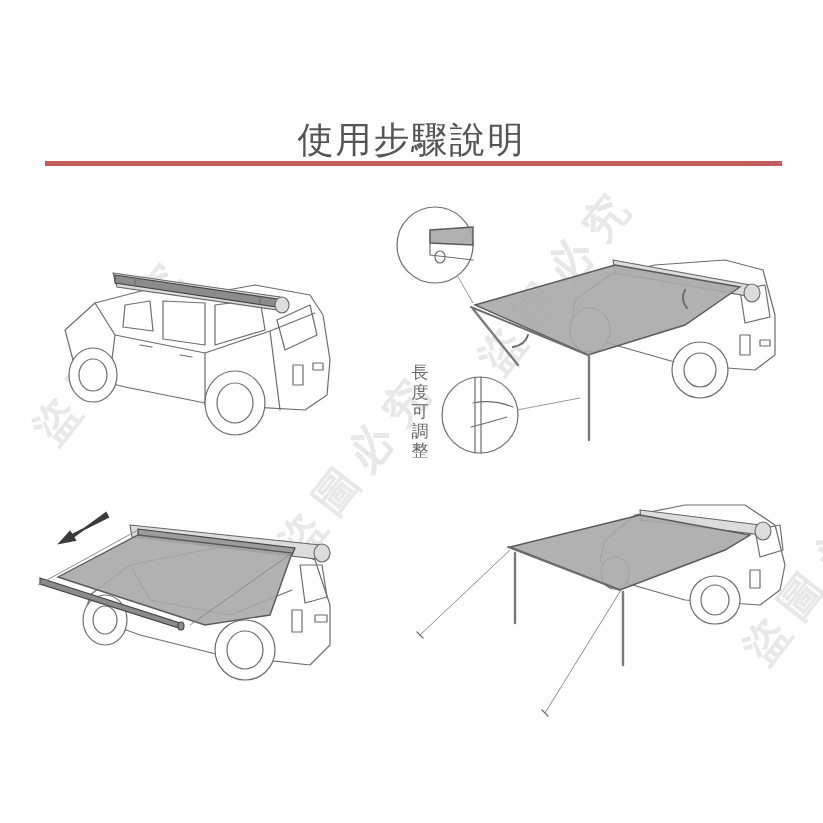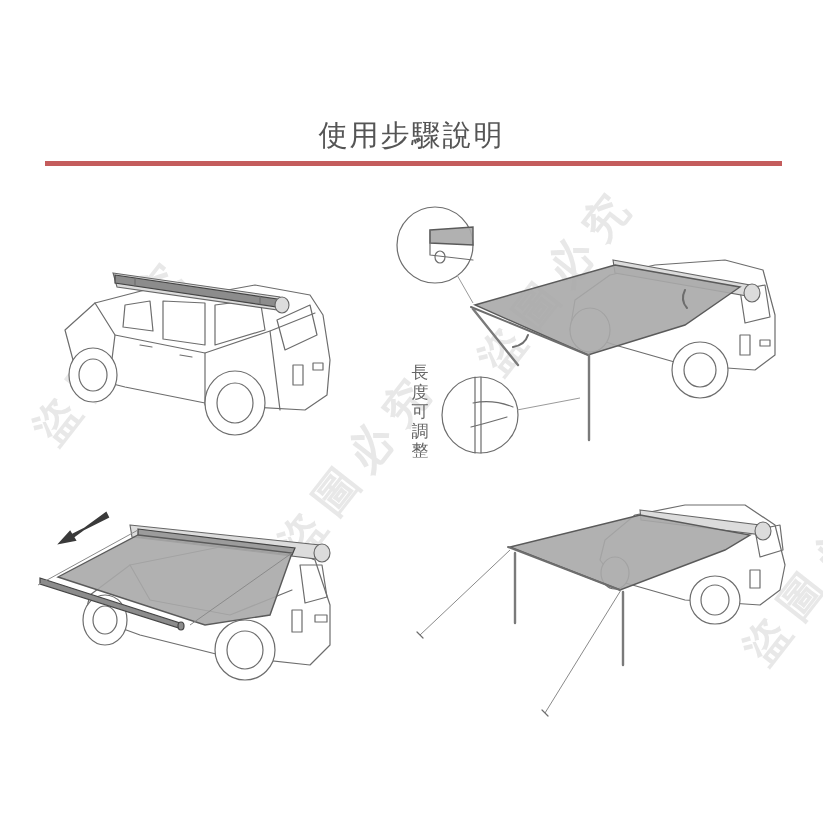--- a/index.html
+++ b/index.html
@@ -1,17 +1,17 @@
 <!DOCTYPE html>
 <html><head>
 <meta charset="utf-8">
 <style>
   html, body { margin: 0; padding: 0; background: #ffffff; }
   body { width: 823px; height: 823px; position: relative; overflow: hidden; font-family: "DejaVu Sans", "Liberation Sans", sans-serif; }
-  .title { position: absolute; left: 0; width: 823px; top: 116px; text-align: center; font-size: 29px; letter-spacing: 2px; color: #555555; font-weight: 500; }
+  .title { position: absolute; left: 0; width: 823px; top: 116px; text-align: center; font-size: 36px; letter-spacing: 2px; color: #555555; font-weight: 500; }
   .rule { position: absolute; left: 45px; top: 161px; width: 737px; height: 5px; }
   .panel { position: absolute; }
   .panel svg { display: block; }
   .vlabel { position: absolute; left: 409px; top: 363px; width: 22px; font-size: 17px; line-height: 19.5px; color: #666666; text-align: center; }
   .vlabel span { display: block; }
   .wm { position: absolute; color: #e4e4e4; font-family: "DejaVu Serif", "Liberation Serif", serif; font-size: 44px; font-weight: bold; transform: rotate(-52deg); transform-origin: left top; white-space: nowrap; letter-spacing: 12px; opacity: 0.85; pointer-events: none; }
   svg .ln { fill: none; stroke: #6d6d6d; stroke-width: 1.2; stroke-linejoin: round; stroke-linecap: round; }
   svg .lnl { fill: none; stroke: #9a9a9a; stroke-width: 1; }
   svg .body { fill: #ffffff; stroke: #6d6d6d; stroke-width: 1.2; stroke-linejoin: round; }
   svg .awn { fill: #a9a9a9; fill-opacity: 0.9; stroke: #5a5a5a; stroke-width: 1.4; }

